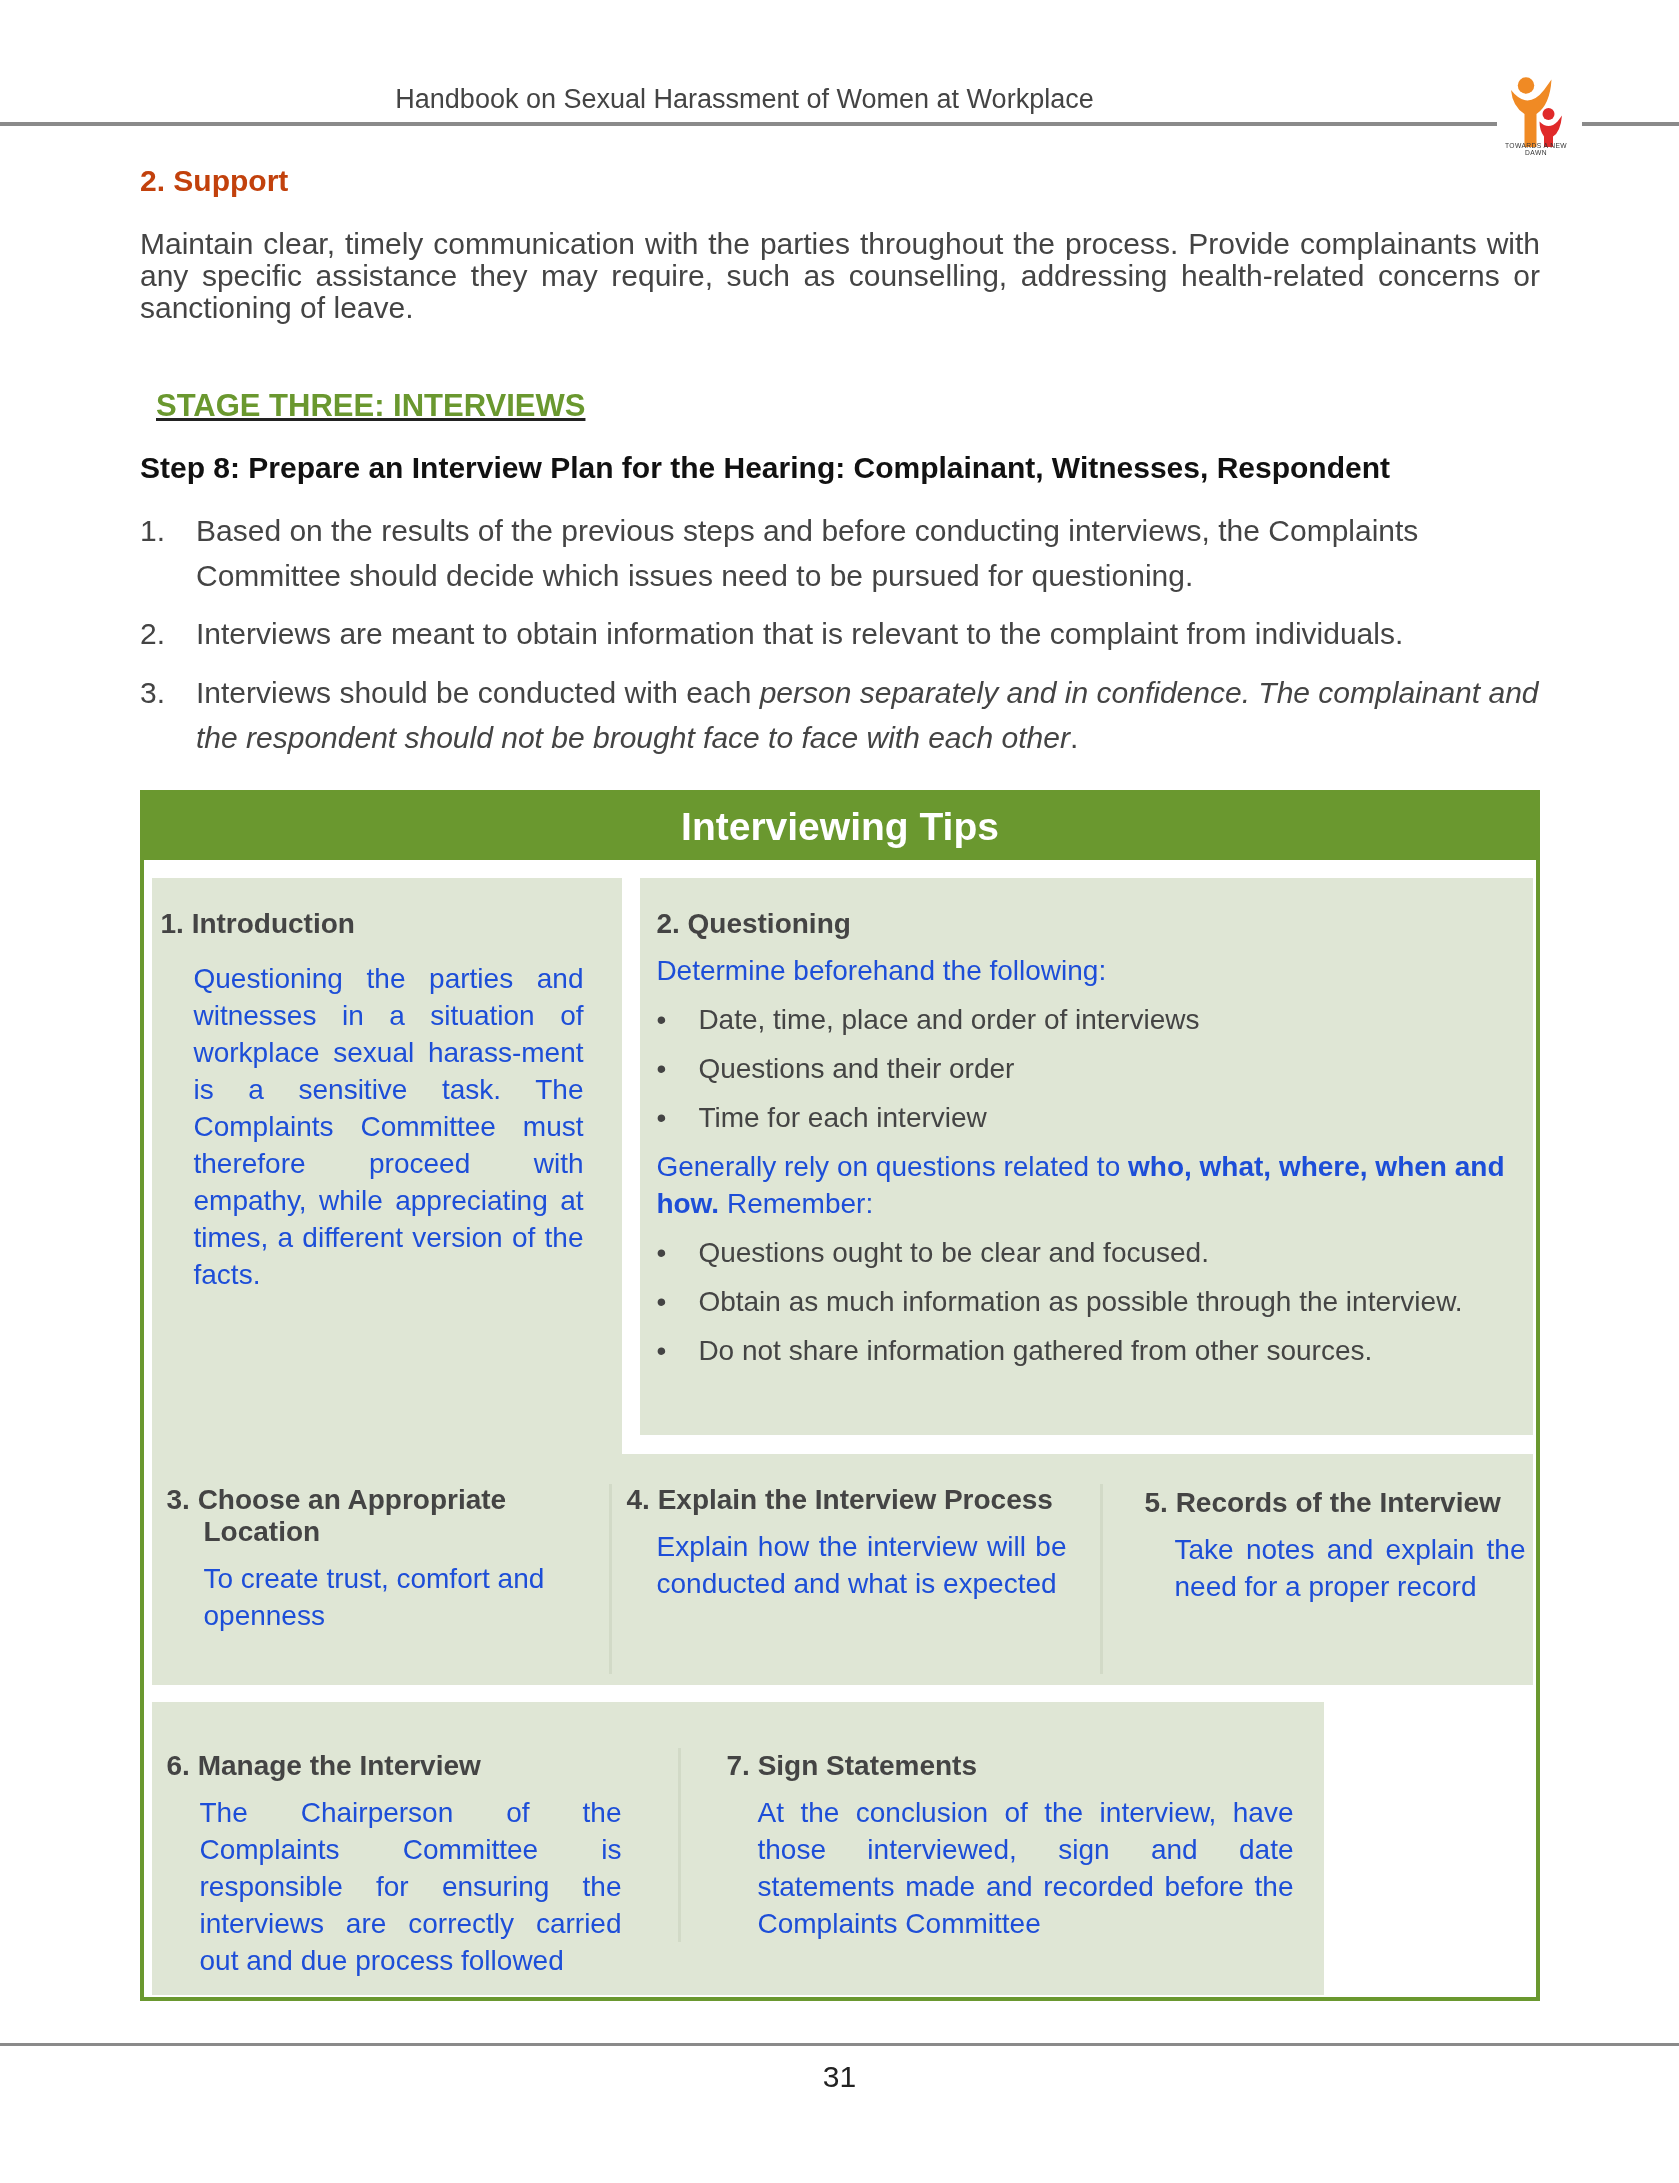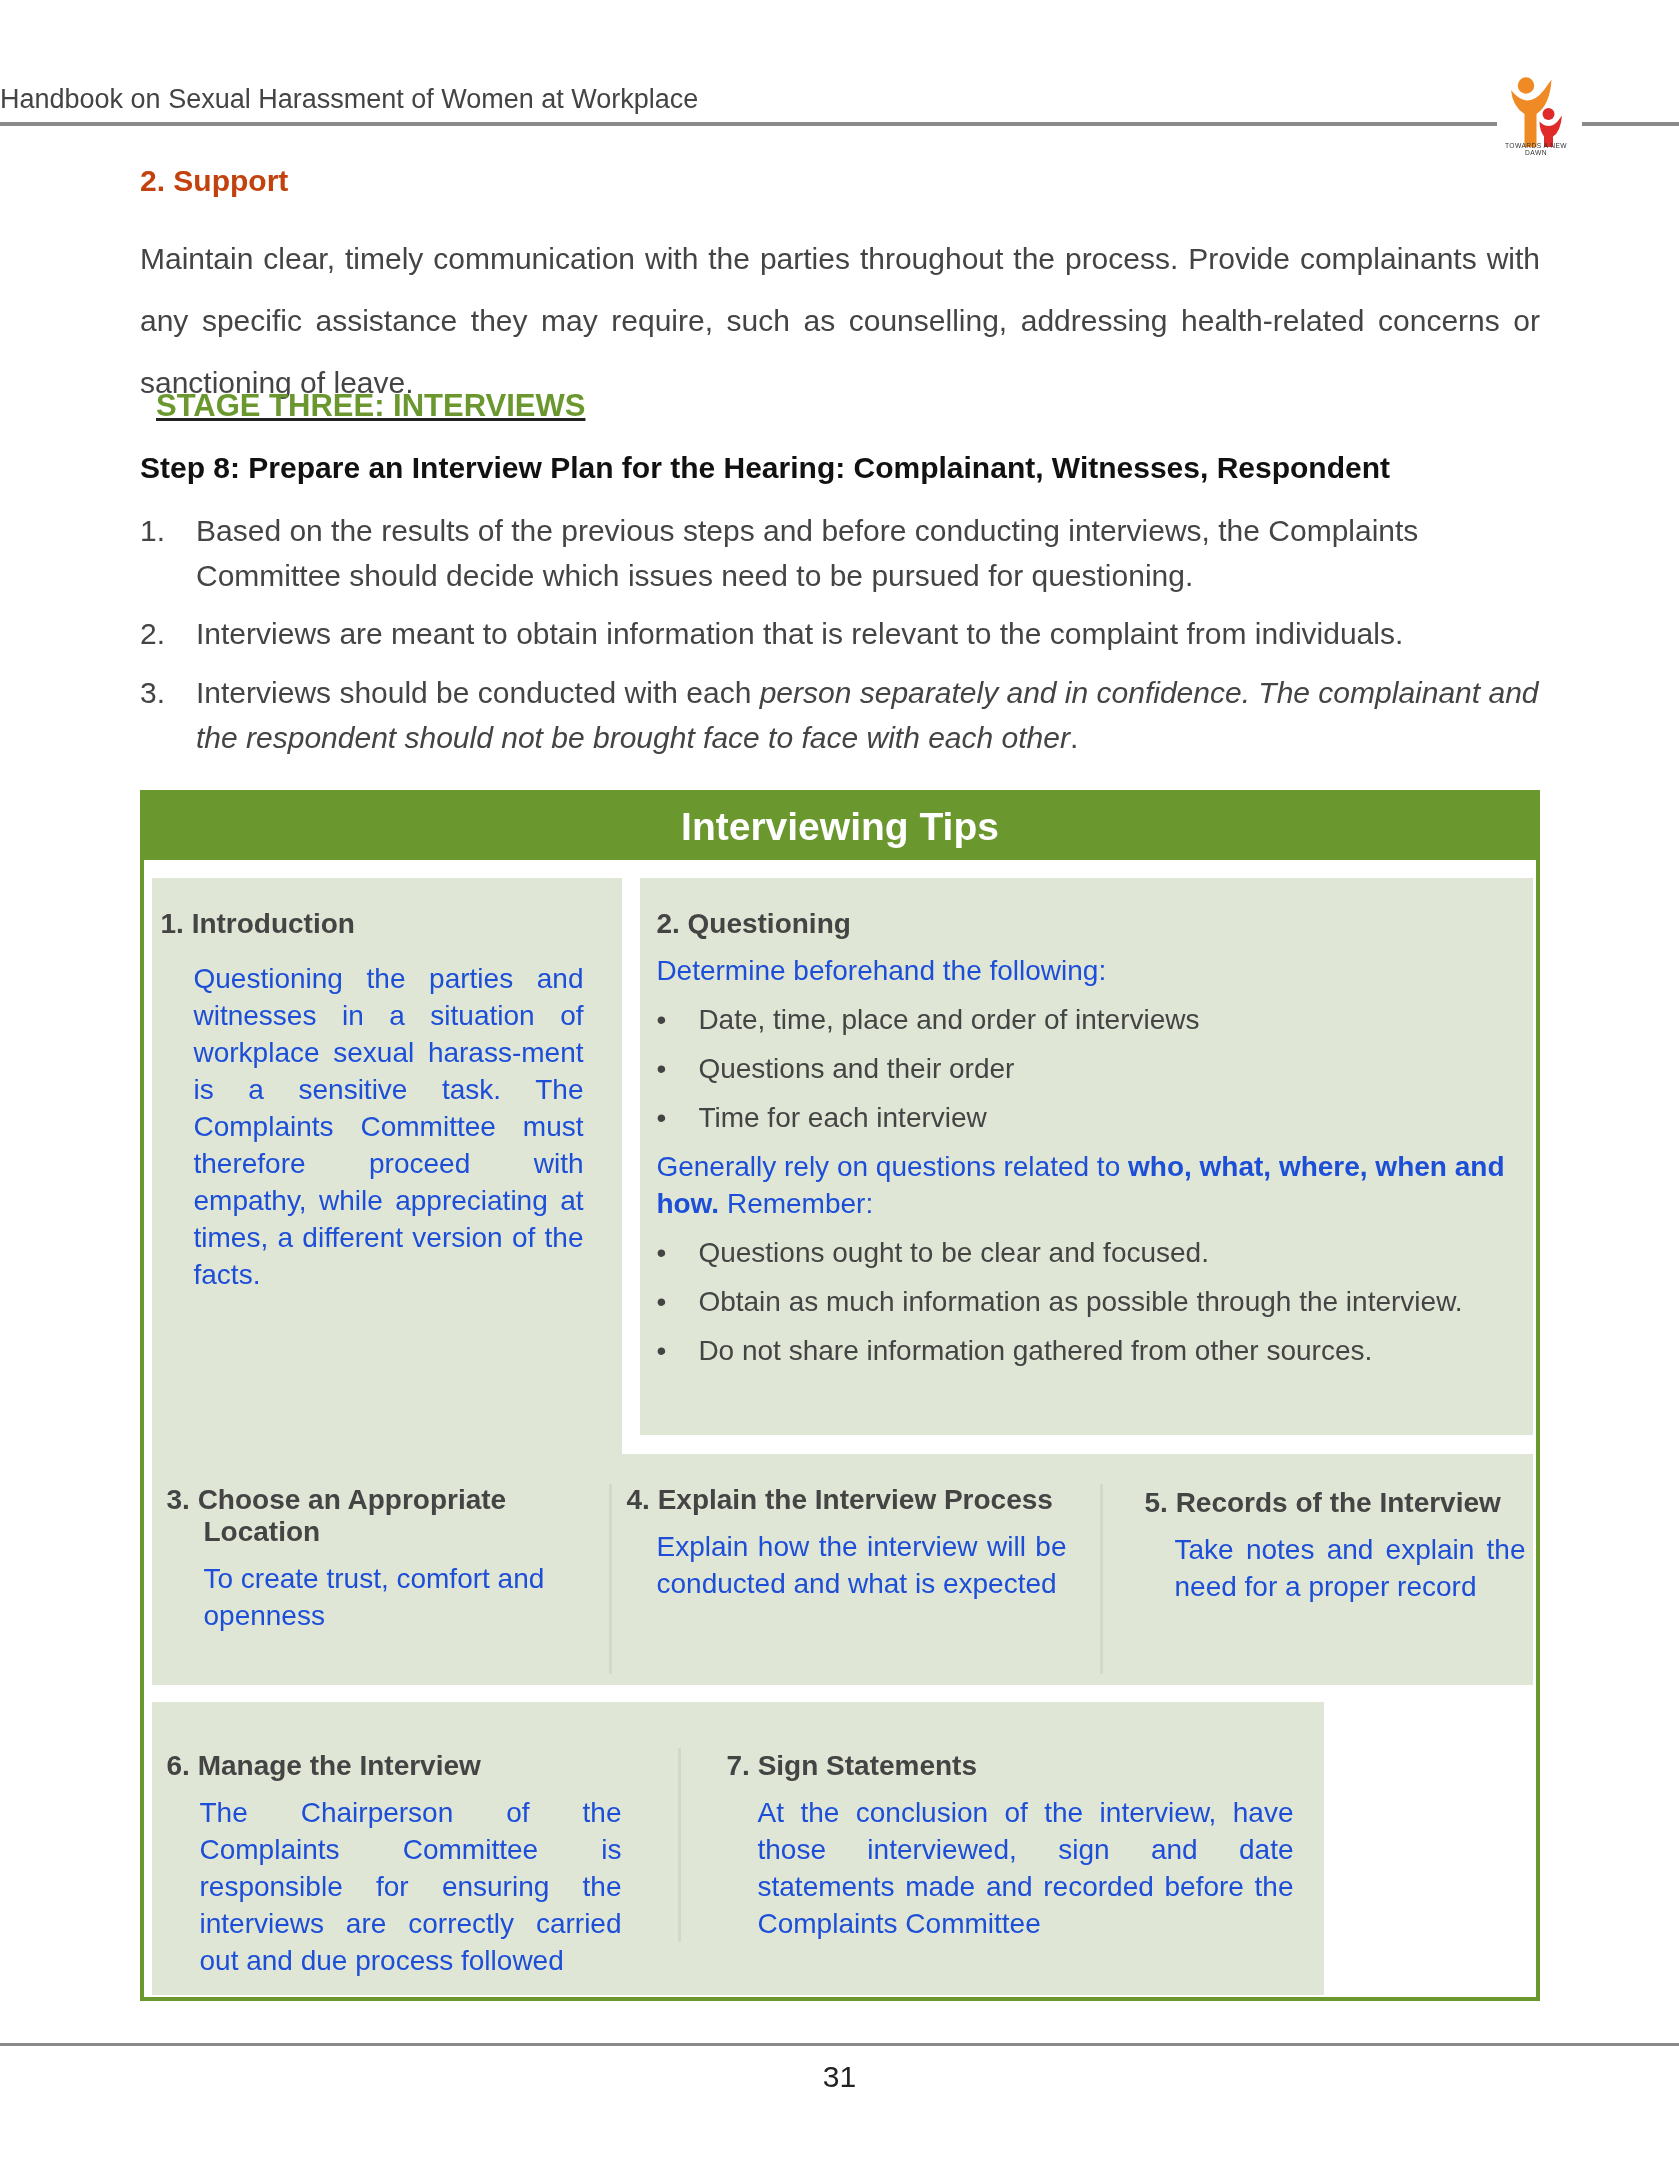--- a/index.html
+++ b/index.html
@@ -1,23 +1,23 @@
 <!DOCTYPE html>
 <html style="font-size:12px"><head>
 <meta charset="utf-8">
 <style>
   html,body{margin:0;padding:0;background:#fff;}
   body{width:1679px;height:2183px;position:relative;font-family:"Liberation Sans","DejaVu Sans",sans-serif;color:#444;overflow:hidden;}
   .abs{position:absolute;}
-  .hdr-title{left:0;top:84px;width:1489px;text-align:left;font-size:27px;color:#444;}
+  .hdr-title{left:0;top:84px;width:1489px;text-align:center;font-size:27px;color:#444;}
   .hdr-line{top:122px;height:3.7px;background:#8a8a8a;}
   .logo{left:1505px;top:75px;width:60px;height:75px;}
   .logo-tag{left:1493px;top:142px;width:86px;text-align:center;font-size:6.7px;letter-spacing:0.4px;color:#333;}
   .h2{left:140px;top:164px;font-size:30px;font-weight:bold;color:#c2410c;}
-  .para{left:140px;top:228px;width:1400px;font-size:30px;line-height:62px;text-align:justify;}
+  .para{left:140px;top:228px;width:1400px;font-size:30px;line-height:32px;text-align:justify;}
   .stage{left:156px;top:388px;font-size:31px;font-weight:bold;color:#6a982f;text-decoration:underline;text-decoration-color:#222;}
   .step{left:140px;top:451px;font-size:30px;font-weight:bold;color:#111;}
   .ol{left:140px;top:508px;width:1400px;font-size:30px;line-height:45px;}
   .ol .li{display:flex;margin-bottom:13.4px;}
   .ol .num{width:56px;flex:none;}
   .ol .txt{flex:1;}
   .box{left:140px;top:790px;width:1400px;height:1211px;border:4.5px solid #6a982f;box-sizing:border-box;background:#fff;}
   .box-head{left:0;top:0;width:100%;height:66px;background:#6a982f;color:#fff;font-size:39px;font-weight:bold;text-align:center;line-height:66px;}
   .panel{background:#dfe6d5;position:absolute;}
   .ph{font-size:28px;font-weight:bold;color:#444;}

